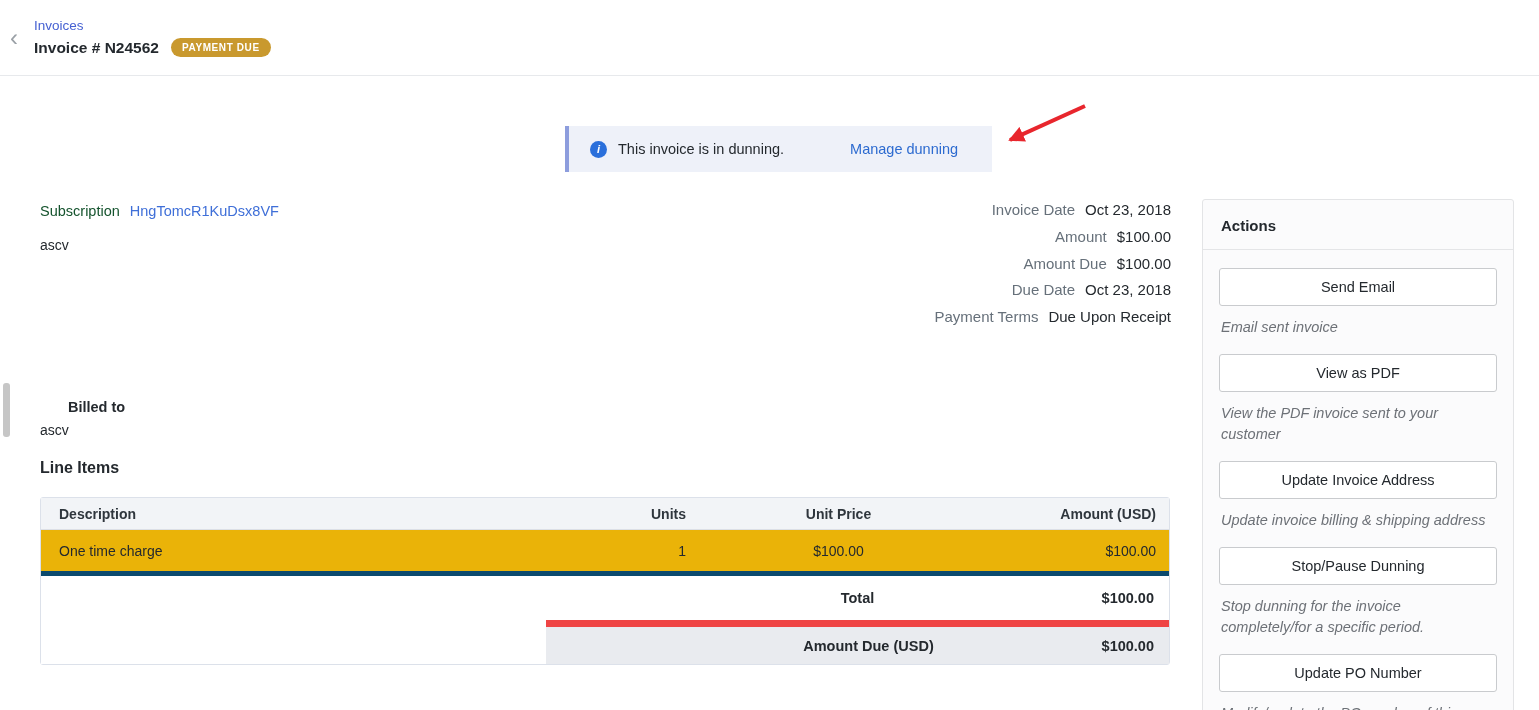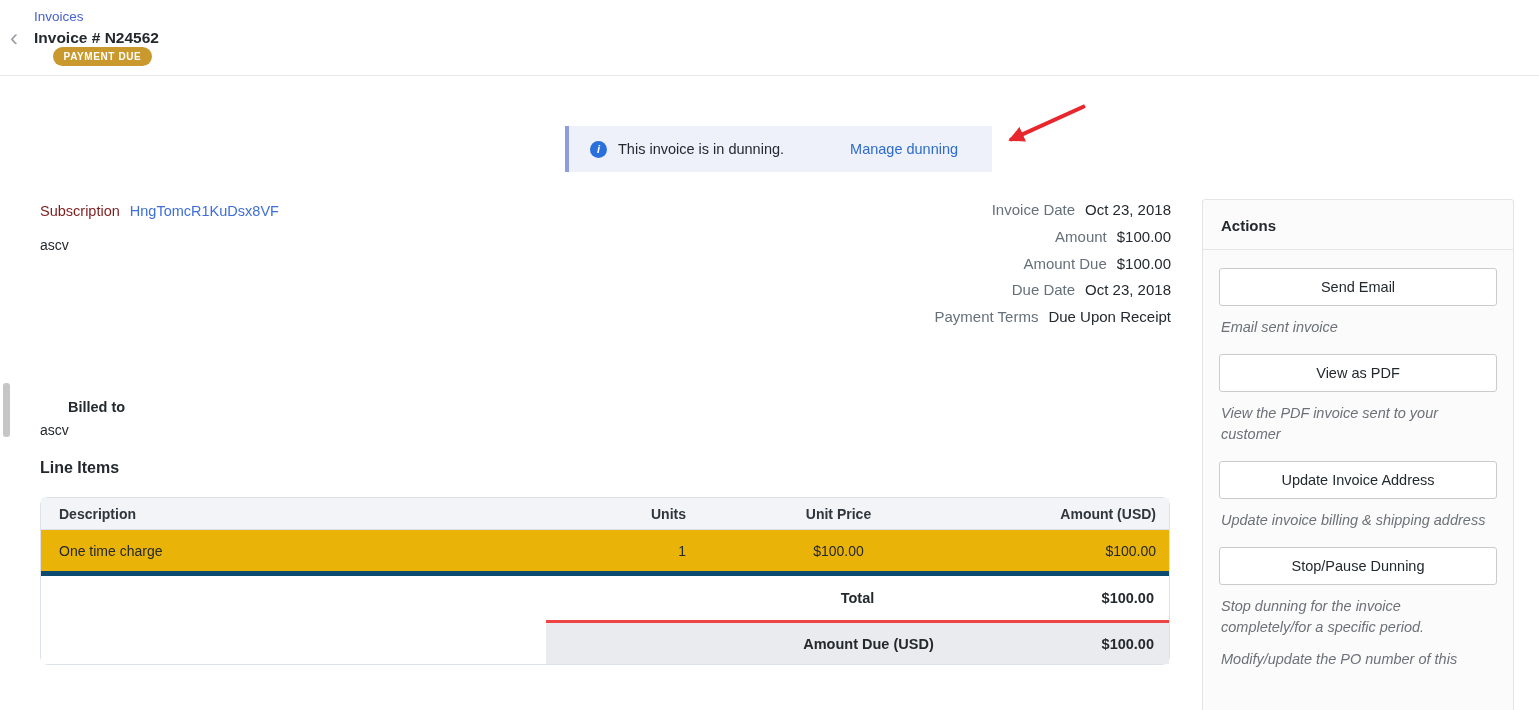--- a/index.html
+++ b/index.html
@@ -7,74 +7,74 @@
   body { font-family:"Liberation Sans", sans-serif; color:#24292e; }
   .page { position:relative; width:1539px; height:710px; overflow:hidden; background:#fff; }
 
   
   .topbar { position:absolute; left:0; top:0; width:1539px; height:76px;
             background:#fff; border-bottom:1px solid #e7e9ec;
             display:flex; align-items:center; }
   .back-icon { font-size:24px; line-height:24px; color:#9aa0a6; margin:0 16px 0 10px; cursor:pointer; font-weight:400; }
   .crumb-wrap { display:flex; flex-direction:column; }
   .breadcrumb { color:#4661d2; font-size:13.5px; margin-bottom:5px; text-decoration:none; cursor:pointer; }
-  .title-row { display:flex; align-items:center;flex-direction:column; }
+  .title-row { display:flex; align-items:center; }
   .page-title { font-size:15.5px; font-weight:bold; color:#24292e; }
   .status-badge { margin-left:12px; background:#c9992e; color:#fff; font-size:10px; font-weight:bold;
                   letter-spacing:.6px; padding:4px 11px; border-radius:10px; }
 
   
   .banner { position:absolute; left:565px; top:126px; width:427px; height:46px;
             background:#eef1f9; border-left:4px solid #8d9ddd;
             display:flex; align-items:center; padding-left:21px; }
   .info-icon { width:17px; height:17px; border-radius:50%; background:#2a6fdb; color:#fff;
                font-size:11px; font-weight:bold; font-style:italic; text-align:center; line-height:17px;
                flex:none; margin-right:11px; }
   .banner-msg { font-size:14.5px; color:#24292e; }
   .banner-link { font-size:14.5px; color:#2d6bd0; margin-left:66px; text-decoration:none; cursor:pointer; }
 
   
   .arrow-overlay { position:absolute; left:0; top:0; width:1539px; height:710px; pointer-events:none; }
 
   
   .sub-line { position:absolute; left:40px; top:203px; font-size:14.5px; }
-  .sub-label { color:#7f1d1d; margin-right:6px; }
+  .sub-label { color:#14532d; margin-right:6px; }
   .sub-id { color:#3f6fd8; text-decoration:none; cursor:pointer; }
   .sub-name { position:absolute; left:40px; top:237px; font-size:14px; color:#24292e; }
 
   .details { position:absolute; right:368px; top:201px; }
   .detail-row { display:flex; justify-content:flex-end; align-items:baseline; height:26.8px; font-size:15px; }
   .detail-label { color:#66707a; margin-right:10px; }
   .detail-value { color:#24292e; }
 
   
   .scroll-thumb { position:absolute; left:3px; top:383px; width:7px; height:54px; background:#c6c6c6; border-radius:3px; }
 
   
   .billed-heading { position:absolute; left:40px; top:399px; font-size:14.5px; font-weight:bold;margin-left:28px; }
   .billed-name { position:absolute; left:40px; top:422px; font-size:14px; }
 
   
   .li-heading { position:absolute; left:40px; top:459px; font-size:16px; font-weight:bold; }
   .table { position:absolute; left:40px; top:497px; width:1130px;
-           border:1px solid #dce1ea; border-radius:8px; background:#fff; }
+           border:1px solid #dce1ea; border-radius:3px; background:#fff; }
   .t-header { display:flex; align-items:center; height:32px; background:#f2f4f7;
               border-bottom:1px solid #dcdfe6; font-size:14px; font-weight:bold; color:#2f363d; }
   .t-row { display:flex; align-items:center; height:46px; border-bottom:5px solid #0c4a6e; font-size:14px; background:#eab308; }
   .c-desc   { width:505px; padding-left:18px; text-align:left; flex:none; }
   .c-units  { width:140px; text-align:right; flex:none; }
   .c-price  { width:305px; text-align:center; flex:none; }
   .c-amount { width:180px; text-align:right; padding-right:15px; flex:none; }
   .t-summary { display:flex; }
   .s-spacer { width:505px; flex:none; background:#fff; }
   .s-block { flex:1; }
   .s-row { position:relative; height:44px; display:flex; align-items:center; justify-content:center;
            font-size:14.5px; font-weight:bold; }
   .s-row.total { background:#fff; }
-  .s-row.due { background:#e9ebef; border-top:3px solid #ef4444;padding-left:22px; }
+  .s-row.due { background:#e9ebef; border-top:7px solid #ef4444;padding-left:22px; }
   .s-value { position:absolute; right:15px; }
 
   
   .actions { position:absolute; left:1202px; top:199px; width:312px; height:600px;
              background:#fbfbfc; border:1px solid #e3e4e6; border-radius:3px; }
   .actions-header { padding:17px 18px 15px 18px; border-bottom:1px solid #e4e5e7;
                     font-size:15px; font-weight:bold; color:#24292e; }
   .actions-body { padding:2px 16px 16px 16px; }
   .action-btn { display:block; width:100%; height:38px; margin-top:16px;
                 background:#fff; border:1px solid #c9cbce; border-radius:3px;
@@ -185,17 +185,18 @@
 
       <button class="action-btn">View as PDF</button>
       <div class="action-caption">View the PDF invoice sent to your customer</div>
 
       <button class="action-btn">Update Invoice Address</button>
       <div class="action-caption">Update invoice billing &amp; shipping address</div>
 
       <button class="action-btn">Stop/Pause Dunning</button>
       <div class="action-caption">Stop dunning for the invoice completely/for a specific period.</div>
 
+      <button class="action-btn">Update PO Number</button>
       <div class="action-caption">Modify/update the PO number of this</div>
     </div>
   </div>
 
 </div>
 
 </body></html>

